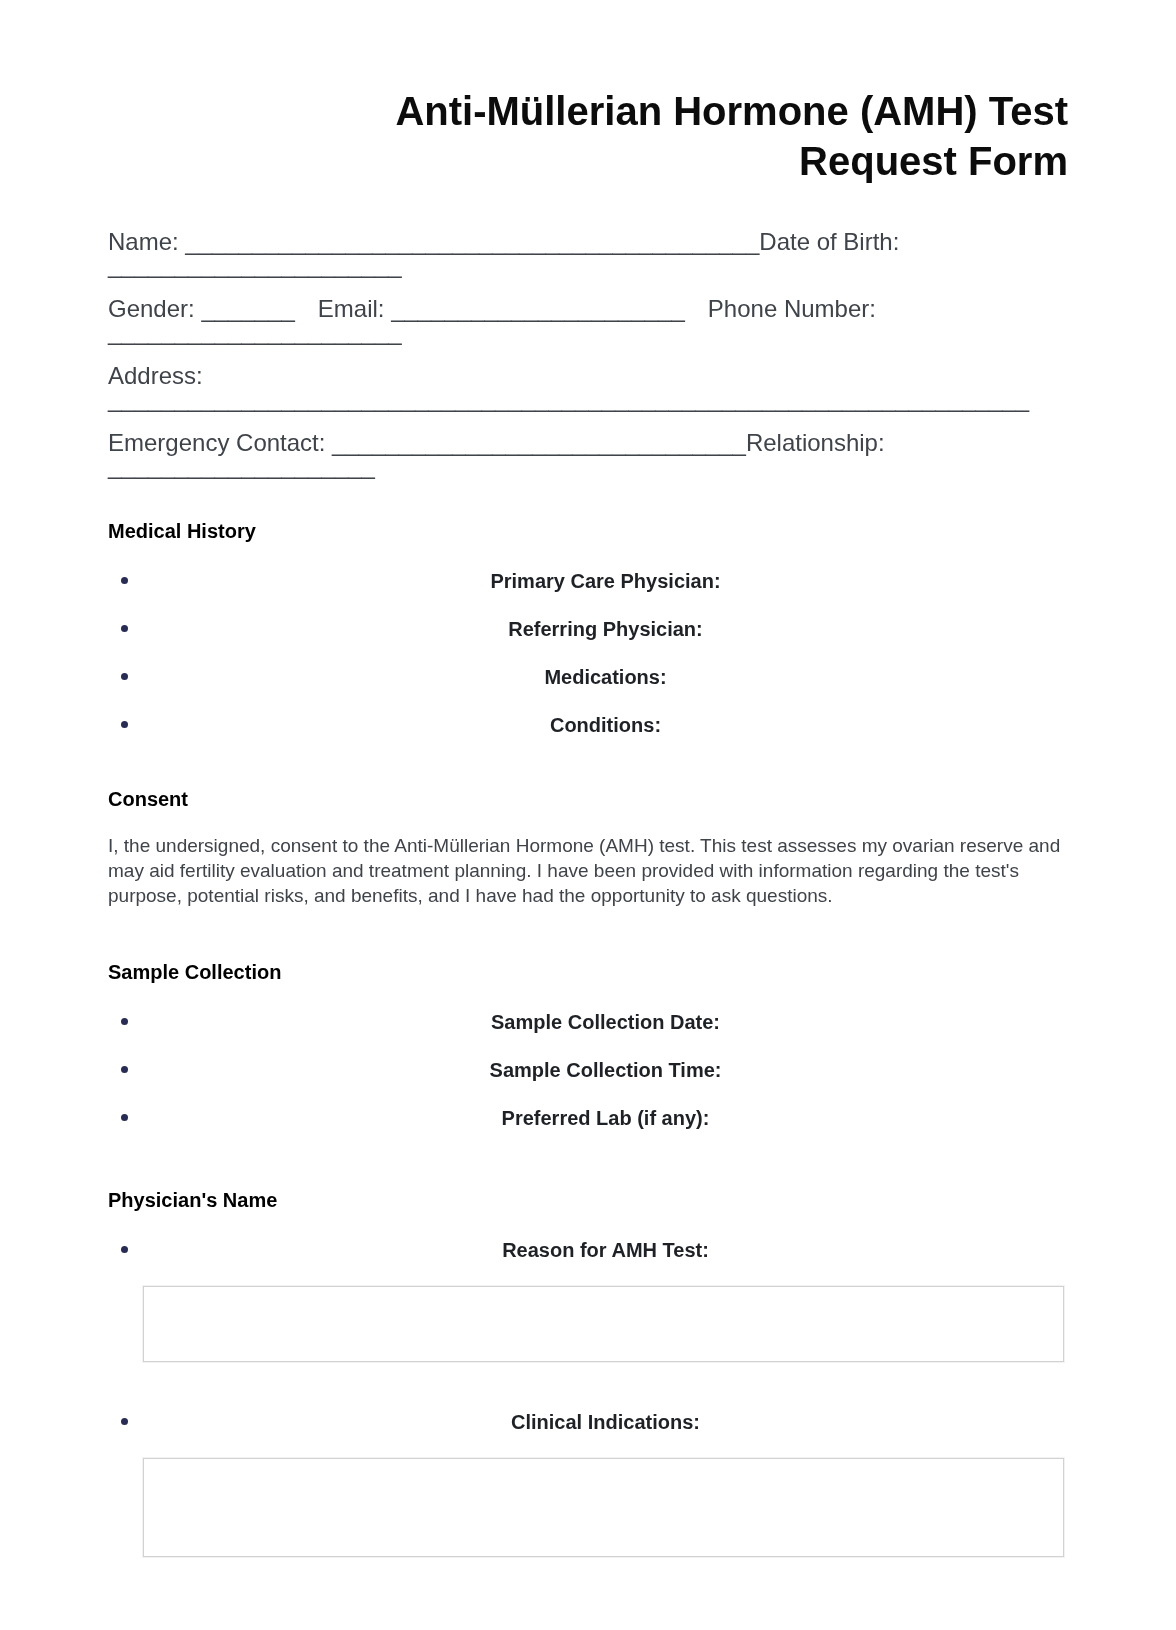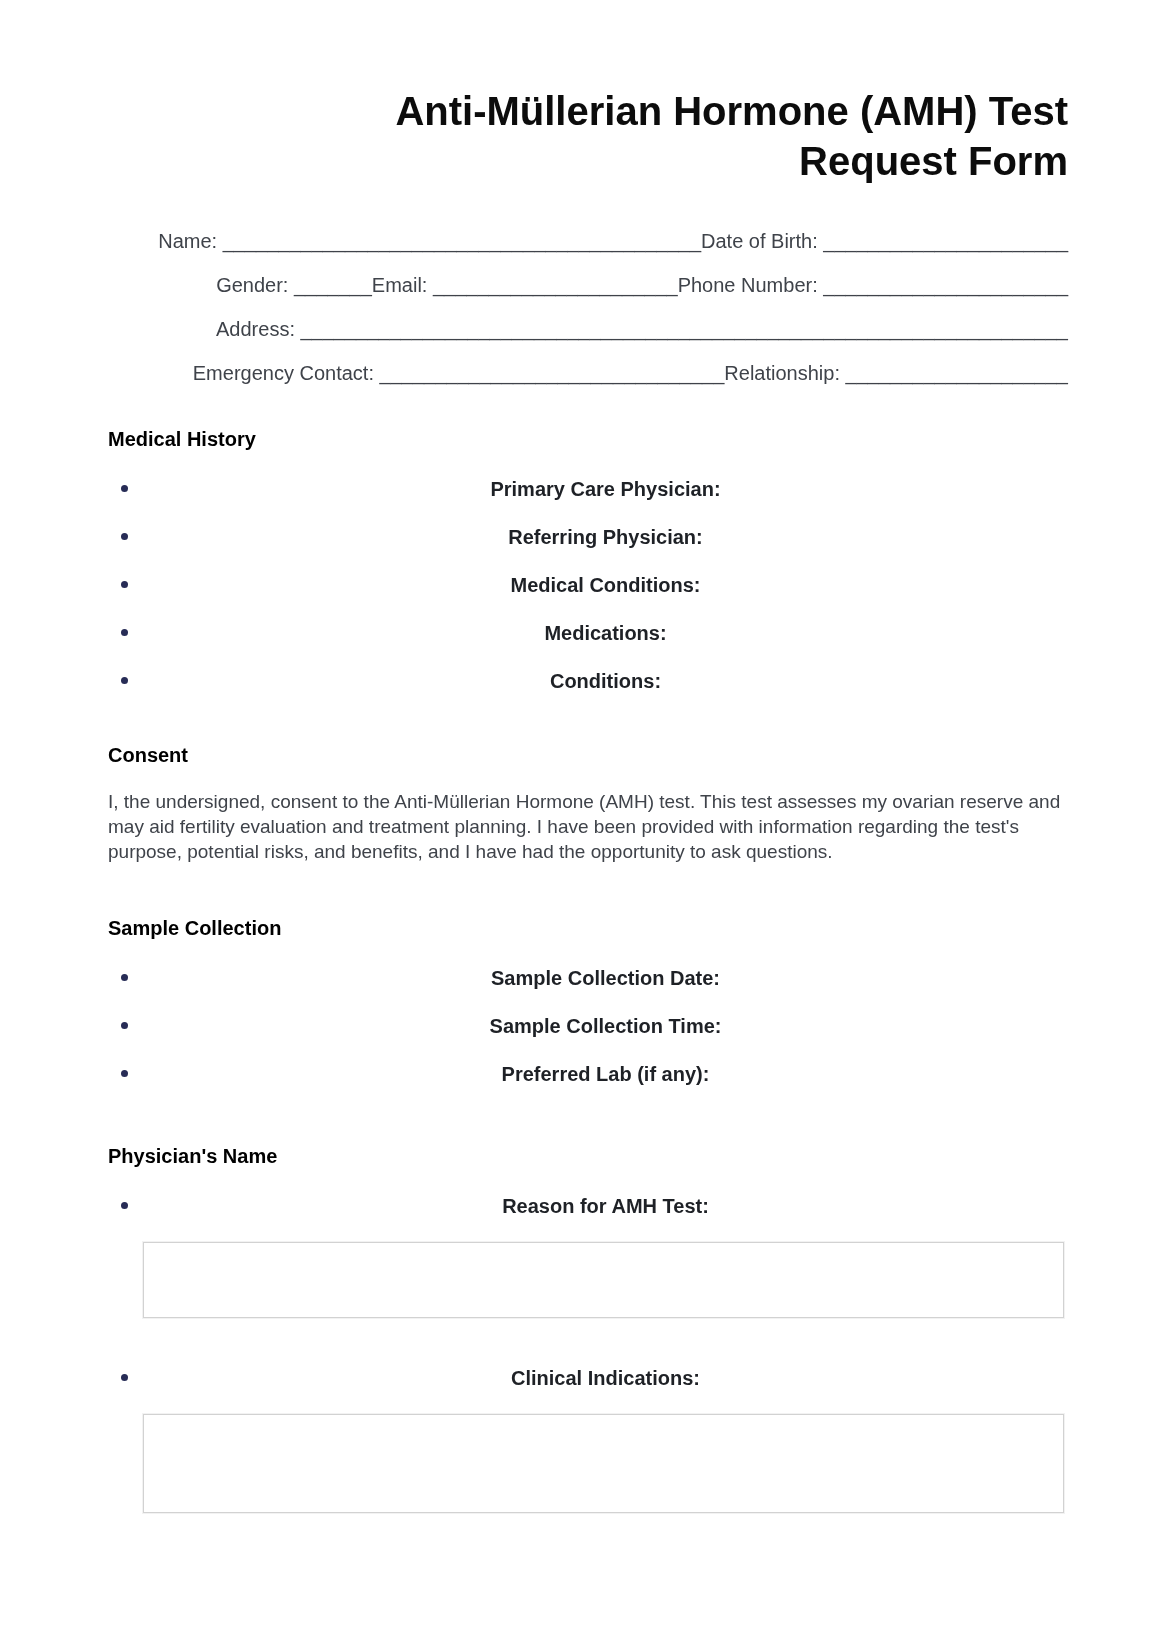--- a/index.html
+++ b/index.html
@@ -21,28 +21,27 @@
   .title {
     margin: 0 0 44px 0;
     font-size: 40px;
     line-height: 50px;
     font-weight: bold;
     text-align: right;
     color: #0c0c0c;
   }
   .info-row {
     margin: 0 0 21px 0;
-    font-size: 20px;
+    font-size: 24px;
     line-height: 23px;
     color: #3f434a;
     white-space: pre-wrap;
-    text-align: right;
   }
   .info-row .seg { color: #3f434a; }
-  .row-gapped .seg + .seg { margin-left: 0; }
+  .row-gapped .seg + .seg { margin-left: 23px; }
   .section-h {
     margin: 0;
     font-size: 20px;
     line-height: 24px;
     font-weight: bold;
     color: #000000;
   }
   .mt-section-1 { margin-top: 42px; }
   .mt-section-2 { margin-top: 50px; }
   .mt-section-3 { margin-top: 52px; }
@@ -110,21 +109,20 @@
   <p class="info-row row-gapped"><span class="seg">Gender: _______</span><span class="seg">Email: ______________________</span><span class="seg">Phone Number: ______________________</span></p>
 
   <p class="info-row"><span class="seg">Address: _____________________________________________________________________</span></p>
 
   <p class="info-row"><span class="seg">Emergency Contact: _______________________________</span><span class="seg">Relationship: ____________________</span></p>
 
   <h2 class="section-h mt-section-1">Medical History</h2>
   <ul class="bullets">
     <li><span class="dot"></span><span>Primary Care Physician:</span></li>
     <li><span class="dot"></span><span>Referring Physician:</span></li>
-    <li><span class="dot"></span><span>Medical Conditions:</span></li>
     <li><span class="dot"></span><span>Medications:</span></li>
     <li><span class="dot"></span><span>Conditions:</span></li>
   </ul>
 
   <h2 class="section-h mt-section-2">Consent</h2>
   <p class="body-text">I, the undersigned, consent to the Anti-Müllerian Hormone (AMH) test. This test assesses my ovarian reserve and may aid fertility evaluation and treatment planning. I have been provided with information regarding the test's purpose, potential risks, and benefits, and I have had the opportunity to ask questions.</p>
 
   <h2 class="section-h mt-section-3">Sample Collection</h2>
   <ul class="bullets">
     <li><span class="dot"></span><span>Sample Collection Date:</span></li>

